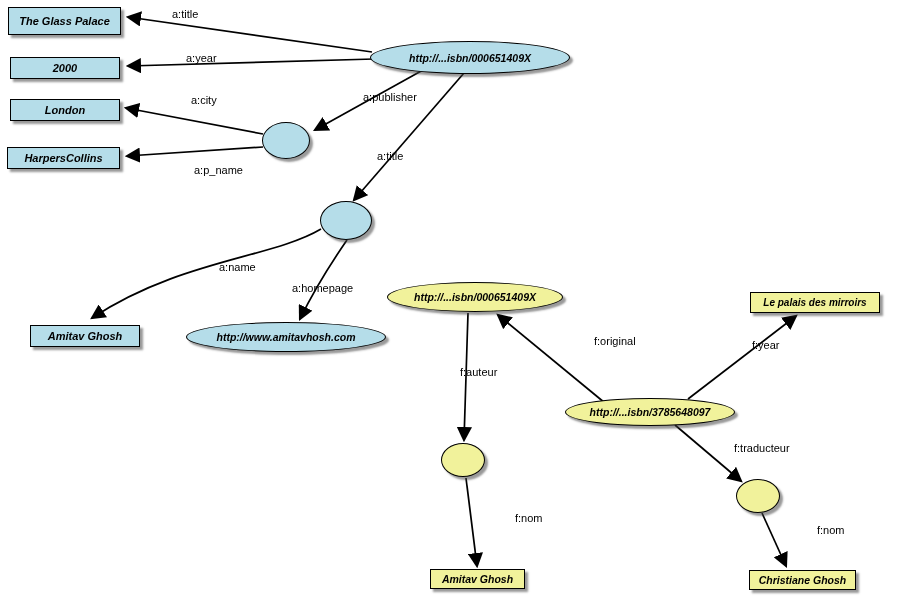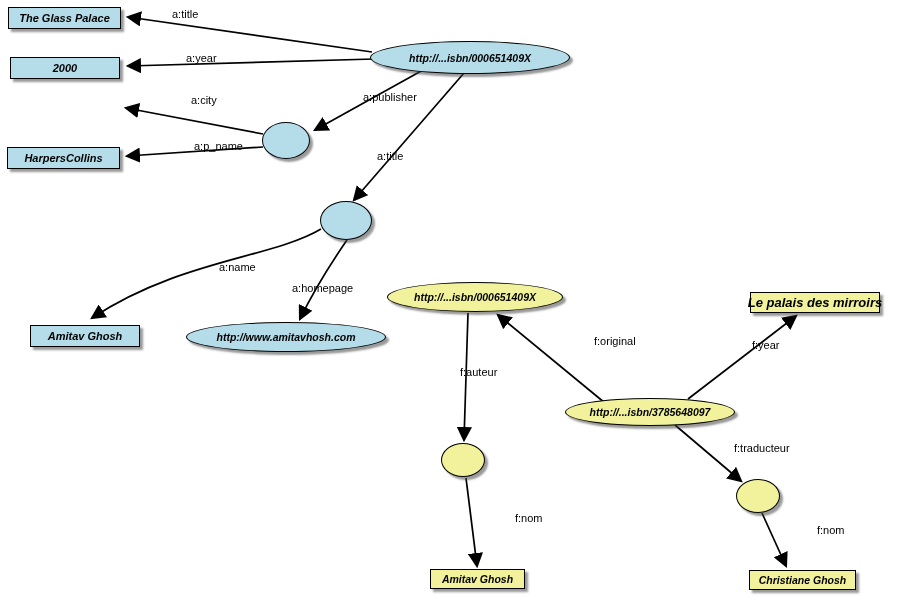--- a/index.html
+++ b/index.html
@@ -40,43 +40,44 @@
       <path d="M 347 240 Q 318 282 300 319" marker-end="url(#arrow)"></path>
       <path d="M 468 313 L 464 440" marker-end="url(#arrow)"></path>
       <path d="M 605 403 L 498 315" marker-end="url(#arrow)"></path>
       <path d="M 688 399 L 796 316" marker-end="url(#arrow)"></path>
       <path d="M 675 425 L 741 481" marker-end="url(#arrow)"></path>
       <path d="M 466 478 L 477 566" marker-end="url(#arrow)"></path>
       <path d="M 762 513 L 786 566" marker-end="url(#arrow)"></path>
     </g>
   </svg>
 
-  <div class="node rect en" style="left:8px;top:7px;width:113px;height:22px">The Glass Palace</div>
+  <div class="node rect en" style="left:8px;top:7px;width:113px;height:28px">The Glass Palace</div>
   <div class="node rect en" style="left:10px;top:57px;width:110px;height:22px">2000</div>
+  <div class="node rect en" style="left:10px;top:99px;width:110px;height:22px">London</div>
   <div class="node rect en" style="left:7px;top:147px;width:113px;height:22px">HarpersCollins</div>
   <div class="node rect en" style="left:30px;top:325px;width:110px;height:22px">Amitav Ghosh</div>
 
   <div class="node ellipse en url" style="left:370px;top:41px;width:200px;height:33px">http://...isbn/000651409X</div>
   <div class="node ellipse en" style="left:262px;top:122px;width:48px;height:37px"></div>
   <div class="node ellipse en" style="left:320px;top:201px;width:52px;height:39px"></div>
   <div class="node ellipse en url" style="left:186px;top:322px;width:200px;height:30px">http://www.amitavhosh.com</div>
 
   <div class="node ellipse fr url" style="left:387px;top:282px;width:176px;height:30px">http://...isbn/000651409X</div>
   <div class="node ellipse fr url" style="left:565px;top:398px;width:170px;height:28px">http://...isbn/3785648097</div>
   <div class="node ellipse fr" style="left:441px;top:443px;width:44px;height:34px"></div>
   <div class="node ellipse fr" style="left:736px;top:479px;width:44px;height:34px"></div>
 
-  <div class="node rect fr" style="left:750px;top:292px;width:130px;height:21px;font-size:13px">Le palais des mirroirs</div>
+  <div class="node rect fr" style="left:750px;top:292px;width:130px;height:21px;font-size:10px">Le palais des mirroirs</div>
   <div class="node rect fr" style="left:430px;top:569px;width:95px;height:20px;font-size:10.5px">Amitav Ghosh</div>
   <div class="node rect fr" style="left:749px;top:570px;width:107px;height:20px;font-size:10.5px">Christiane Ghosh</div>
 
   <span class="edge-label" style="left:136px;top:8px">a:title</span>
   <span class="edge-label" style="left:150px;top:52px">a:year</span>
   <span class="edge-label" style="left:155px;top:94px">a:city</span>
-  <span class="edge-label" style="left:158px;top:140px">a:p_name</span>
+  <span class="edge-label" style="left:158px;top:164px">a:p_name</span>
   <span class="edge-label" style="left:327px;top:91px">a:publisher</span>
   <span class="edge-label" style="left:341px;top:150px">a:title</span>
   <span class="edge-label" style="left:183px;top:261px">a:name</span>
   <span class="edge-label" style="left:256px;top:282px">a:homepage</span>
   <span class="edge-label" style="left:424px;top:366px">f:auteur</span>
   <span class="edge-label" style="left:558px;top:335px">f:original</span>
   <span class="edge-label" style="left:716px;top:339px">f:year</span>
   <span class="edge-label" style="left:698px;top:442px">f:traducteur</span>
   <span class="edge-label" style="left:479px;top:512px">f:nom</span>
   <span class="edge-label" style="left:781px;top:524px">f:nom</span>

